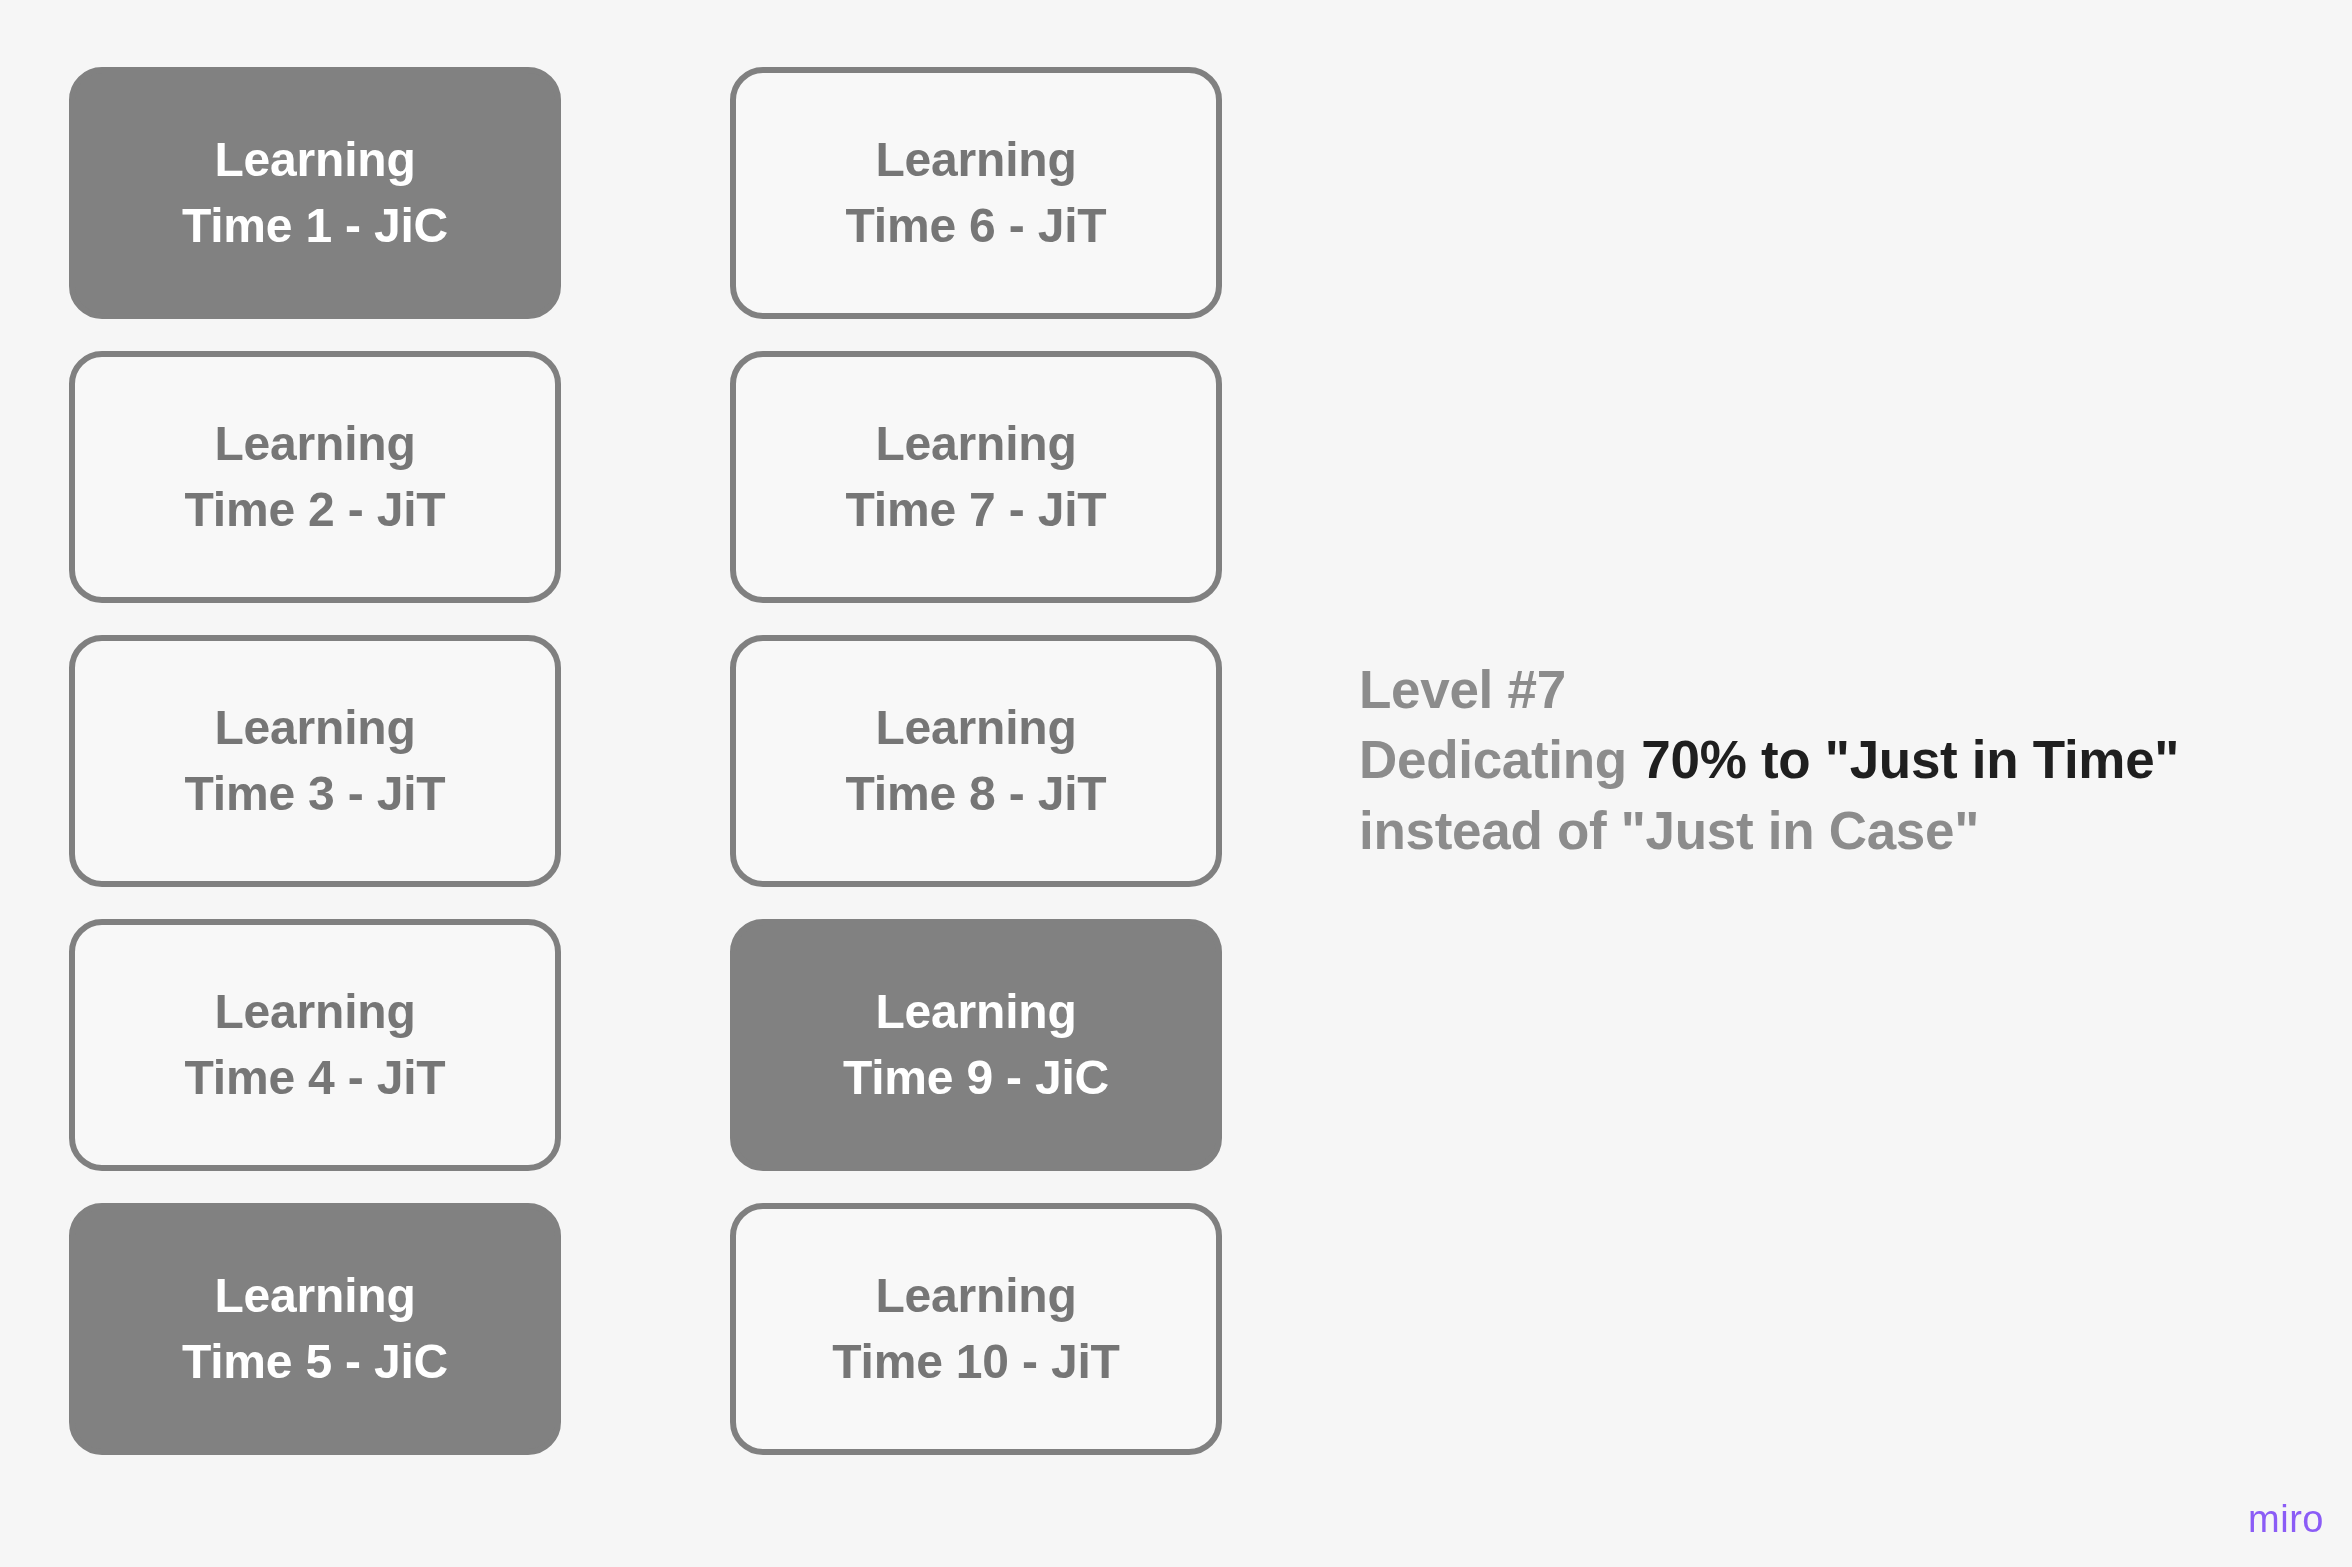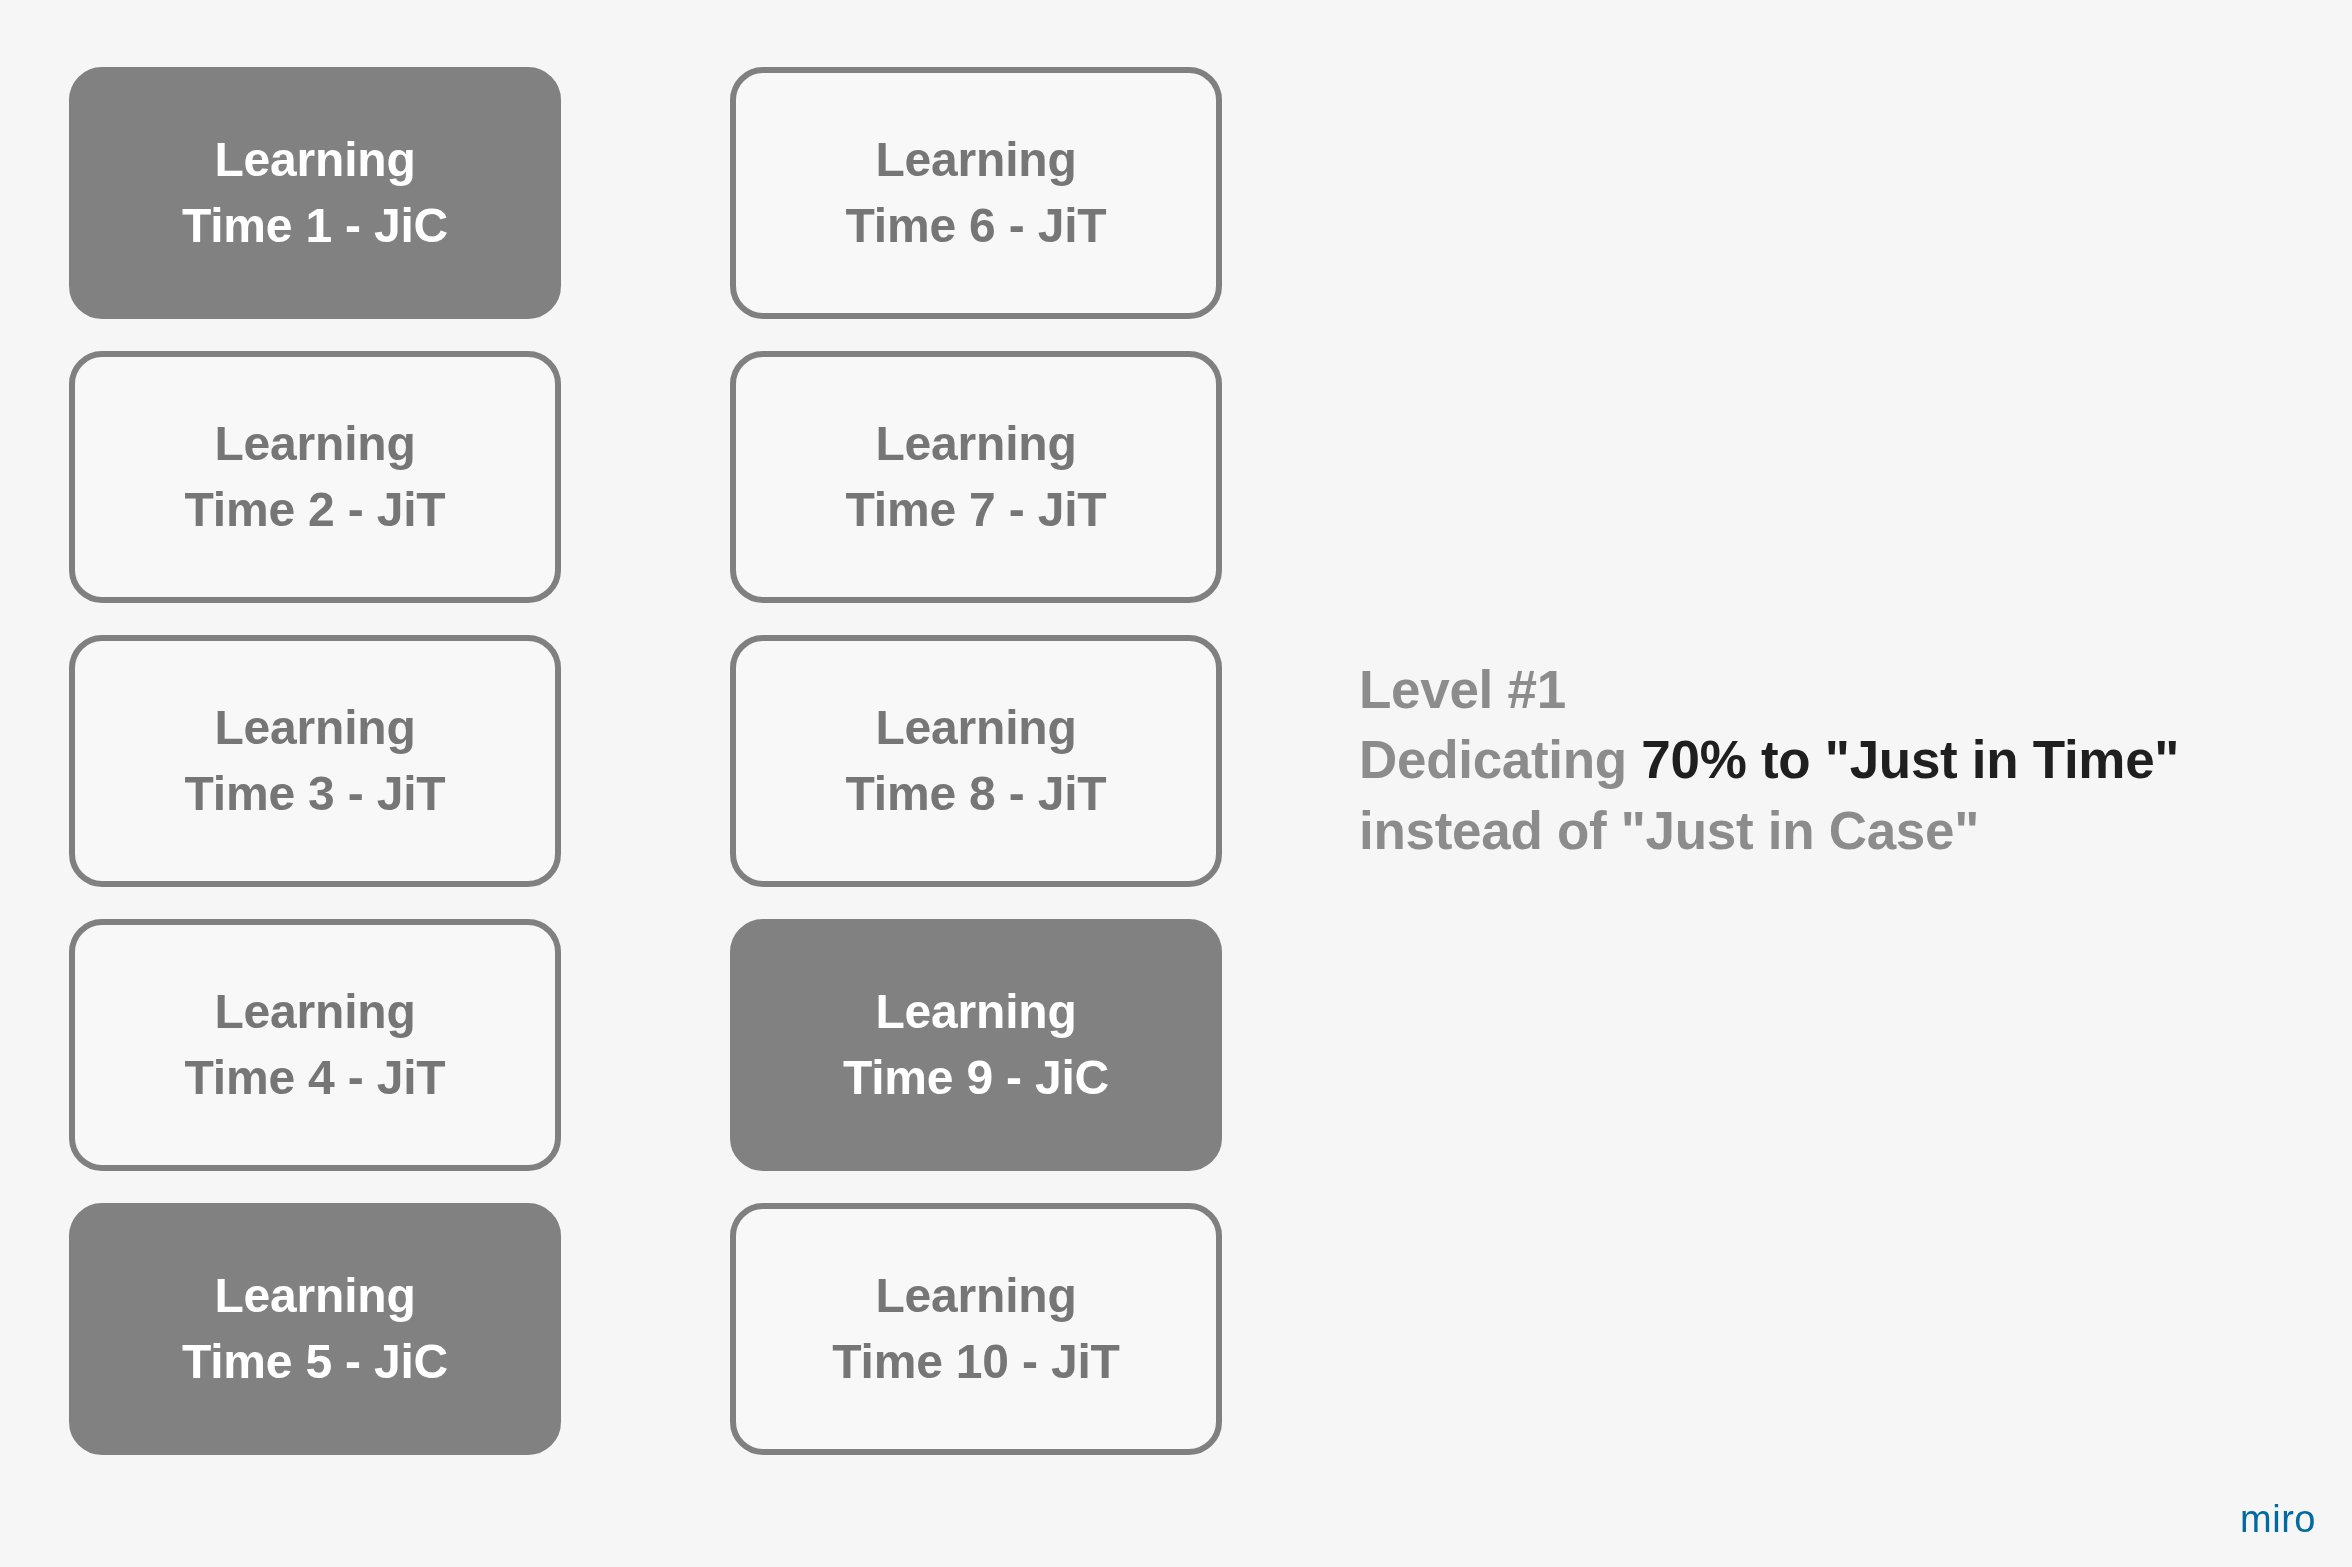--- a/index.html
+++ b/index.html
@@ -72,23 +72,23 @@
     line-height: 1.33;
     letter-spacing: -0.3px;
     user-select: none;
   }
   #annotation .line { display: block; white-space: nowrap; }
   #annotation .emphasis { color: #1f1f1f; }
 
   
   #watermark {
     position: absolute;
-    right: 37px;
+    right: 29px;
     bottom: 27px;
-    color: #0369a1;
+    color: #8b5cf6;
     font-size: 38px;
     font-weight: normal;
     letter-spacing: 0.5px;
     user-select: none;
   }
 </style>
 </head>
 <body>
 
 <div id="board">
@@ -113,21 +113,21 @@
 Time 7 - JiT</div>
     <div class="card outlined">Learning
 Time 8 - JiT</div>
     <div class="card filled">Learning
 Time 9 - JiC</div>
     <div class="card outlined">Learning
 Time 10 - JiT</div>
   </div>
 
   <div id="annotation">
-    <span class="line">Level #1</span>
+    <span class="line">Level #7</span>
     <span class="line"><span>Dedicating </span><span class="emphasis">70% to "Just in Time"</span></span>
     <span class="line">instead of "Just in Case"</span>
   </div>
 
   <div id="watermark">miro</div>
 
 </div>
 
 
 </body></html>

